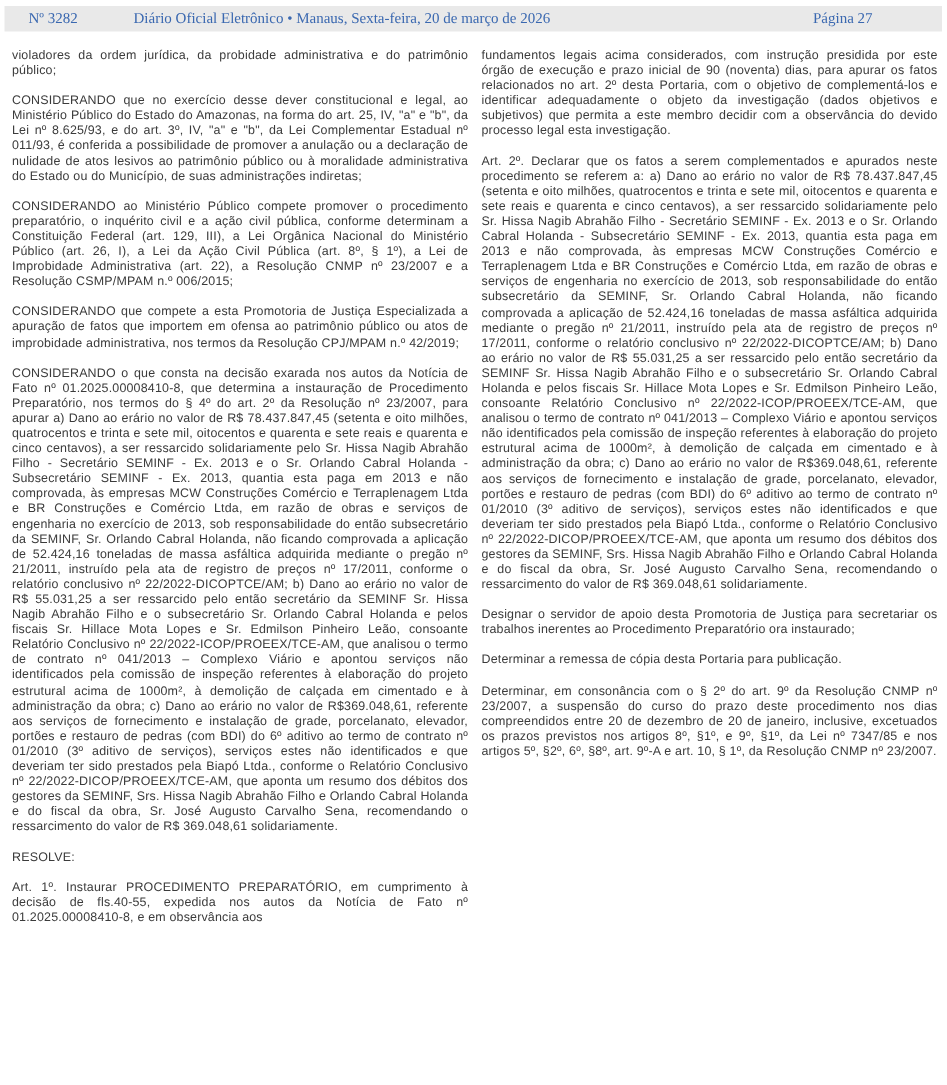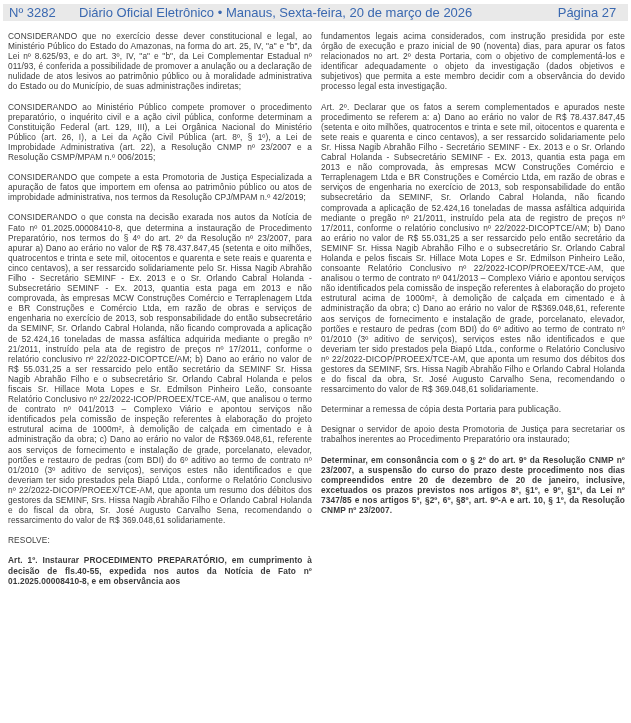--- a/index.html
+++ b/index.html
@@ -17,36 +17,37 @@
   .header-bar {
     position: absolute;
     left: 3px;
     right: 3px;
     top: 4px;
     height: 17px;
     background: #e9e9e9;
     display: flex;
     align-items: center;
     box-sizing: border-box;
-    padding: 0 6px;
-    font-size: 13px;
+    padding: 0 16px;
+    font-size: 10px;
     color: #3a68b0;
+    font-family: Liberation Serif, serif;
   }
   .header-bar .edition {
     flex: 0 0 auto;
     min-width: 70px;
     text-align: left;
   }
   .header-bar .title {
     flex: 1 1 auto;
   }
   .header-bar .page {
     flex: 0 0 auto;
     min-width: 70px;
-    text-align: center;
+    text-align: left;
   }
   .content {
     position: absolute;
     top: 31px;
     left: 8px;
     right: 6px;
     bottom: 0;
     display: flex;
     gap: 9px;
     overflow: hidden;
@@ -58,41 +59,41 @@
     line-height: 10.1px;
     letter-spacing: 0.12px;
     color: #3b3b3b;
     text-align: justify;
   }
   .col p {
     margin: 0 0 10px 0;
   }
   .col p:last-child {
     margin-bottom: 0;
-    font-weight: bold;
   }
 </style>
 </head>
 <body>
 
 <div class="header-bar">
   <span class="edition">Nº 3282</span>
   <span class="title">Diário Oficial Eletrônico • Manaus, Sexta-feira, 20 de março de 2026</span>
   <span class="page">Página 27</span>
 </div>
 
 <div class="content">
   <div class="col">
+    <p>violadores da ordem jurídica, da probidade administrativa e do patrimônio público;</p>
     <p>CONSIDERANDO que no exercício desse dever constitucional e legal, ao Ministério Público do Estado do Amazonas, na forma do art. 25, IV, "a" e "b", da Lei nº 8.625/93, e do art. 3º, IV, "a" e "b", da Lei Complementar Estadual nº 011/93, é conferida a possibilidade de promover a anulação ou a declaração de nulidade de atos lesivos ao patrimônio público ou à moralidade administrativa do Estado ou do Município, de suas administrações indiretas;</p>
     <p>CONSIDERANDO ao Ministério Público compete promover o procedimento preparatório, o inquérito civil e a ação civil pública, conforme determinam a Constituição Federal (art. 129, III), a Lei Orgânica Nacional do Ministério Público (art. 26, I), a Lei da Ação Civil Pública (art. 8º, § 1º), a Lei de Improbidade Administrativa (art. 22), a Resolução CNMP nº 23/2007 e a Resolução CSMP/MPAM n.º 006/2015;</p>
     <p>CONSIDERANDO que compete a esta Promotoria de Justiça Especializada a apuração de fatos que importem em ofensa ao patrimônio público ou atos de improbidade administrativa, nos termos da Resolução CPJ/MPAM n.º 42/2019;</p>
     <p>CONSIDERANDO o que consta na decisão exarada nos autos da Notícia de Fato nº 01.2025.00008410-8, que determina a instauração de Procedimento Preparatório, nos termos do § 4º do art. 2º da Resolução nº 23/2007, para apurar a) Dano ao erário no valor de R$ 78.437.847,45 (setenta e oito milhões, quatrocentos e trinta e sete mil, oitocentos e quarenta e sete reais e quarenta e cinco centavos), a ser ressarcido solidariamente pelo Sr. Hissa Nagib Abrahão Filho - Secretário SEMINF - Ex. 2013 e o Sr. Orlando Cabral Holanda - Subsecretário SEMINF - Ex. 2013, quantia esta paga em 2013 e não comprovada, às empresas MCW Construções Comércio e Terraplenagem Ltda e BR Construções e Comércio Ltda, em razão de obras e serviços de engenharia no exercício de 2013, sob responsabilidade do então subsecretário da SEMINF, Sr. Orlando Cabral Holanda, não ficando comprovada a aplicação de 52.424,16 toneladas de massa asfáltica adquirida mediante o pregão nº 21/2011, instruído pela ata de registro de preços nº 17/2011, conforme o relatório conclusivo nº 22/2022-DICOPTCE/AM; b) Dano ao erário no valor de R$ 55.031,25 a ser ressarcido pelo então secretário da SEMINF Sr. Hissa Nagib Abrahão Filho e o subsecretário Sr. Orlando Cabral Holanda e pelos fiscais Sr. Hillace Mota Lopes e Sr. Edmilson Pinheiro Leão, consoante Relatório Conclusivo nº 22/2022-ICOP/PROEEX/TCE-AM, que analisou o termo de contrato nº 041/2013 – Complexo Viário e apontou serviços não identificados pela comissão de inspeção referentes à elaboração do projeto estrutural acima de 1000m², à demolição de calçada em cimentado e à administração da obra; c) Dano ao erário no valor de R$369.048,61, referente aos serviços de fornecimento e instalação de grade, porcelanato, elevador, portões e restauro de pedras (com BDI) do 6º aditivo ao termo de contrato nº 01/2010 (3º aditivo de serviços), serviços estes não identificados e que deveriam ter sido prestados pela Biapó Ltda., conforme o Relatório Conclusivo nº 22/2022-DICOP/PROEEX/TCE-AM, que aponta um resumo dos débitos dos gestores da SEMINF, Srs. Hissa Nagib Abrahão Filho e Orlando Cabral Holanda e do fiscal da obra, Sr. José Augusto Carvalho Sena, recomendando o ressarcimento do valor de R$ 369.048,61 solidariamente.</p>
     <p>RESOLVE:</p>
     <p>Art. 1º. Instaurar PROCEDIMENTO PREPARATÓRIO, em cumprimento à decisão de fls.40-55, expedida nos autos da Notícia de Fato nº 01.2025.00008410-8, e em observância aos</p>
   </div>
   <div class="col">
     <p>fundamentos legais acima considerados, com instrução presidida por este órgão de execução e prazo inicial de 90 (noventa) dias, para apurar os fatos relacionados no art. 2º desta Portaria, com o objetivo de complementá-los e identificar adequadamente o objeto da investigação (dados objetivos e subjetivos) que permita a este membro decidir com a observância do devido processo legal esta investigação.</p>
     <p>Art. 2º. Declarar que os fatos a serem complementados e apurados neste procedimento se referem a: a) Dano ao erário no valor de R$ 78.437.847,45 (setenta e oito milhões, quatrocentos e trinta e sete mil, oitocentos e quarenta e sete reais e quarenta e cinco centavos), a ser ressarcido solidariamente pelo Sr. Hissa Nagib Abrahão Filho - Secretário SEMINF - Ex. 2013 e o Sr. Orlando Cabral Holanda - Subsecretário SEMINF - Ex. 2013, quantia esta paga em 2013 e não comprovada, às empresas MCW Construções Comércio e Terraplenagem Ltda e BR Construções e Comércio Ltda, em razão de obras e serviços de engenharia no exercício de 2013, sob responsabilidade do então subsecretário da SEMINF, Sr. Orlando Cabral Holanda, não ficando comprovada a aplicação de 52.424,16 toneladas de massa asfáltica adquirida mediante o pregão nº 21/2011, instruído pela ata de registro de preços nº 17/2011, conforme o relatório conclusivo nº 22/2022-DICOPTCE/AM; b) Dano ao erário no valor de R$ 55.031,25 a ser ressarcido pelo então secretário da SEMINF Sr. Hissa Nagib Abrahão Filho e o subsecretário Sr. Orlando Cabral Holanda e pelos fiscais Sr. Hillace Mota Lopes e Sr. Edmilson Pinheiro Leão, consoante Relatório Conclusivo nº 22/2022-ICOP/PROEEX/TCE-AM, que analisou o termo de contrato nº 041/2013 – Complexo Viário e apontou serviços não identificados pela comissão de inspeção referentes à elaboração do projeto estrutural acima de 1000m², à demolição de calçada em cimentado e à administração da obra; c) Dano ao erário no valor de R$369.048,61, referente aos serviços de fornecimento e instalação de grade, porcelanato, elevador, portões e restauro de pedras (com BDI) do 6º aditivo ao termo de contrato nº 01/2010 (3º aditivo de serviços), serviços estes não identificados e que deveriam ter sido prestados pela Biapó Ltda., conforme o Relatório Conclusivo nº 22/2022-DICOP/PROEEX/TCE-AM, que aponta um resumo dos débitos dos gestores da SEMINF, Srs. Hissa Nagib Abrahão Filho e Orlando Cabral Holanda e do fiscal da obra, Sr. José Augusto Carvalho Sena, recomendando o ressarcimento do valor de R$ 369.048,61 solidariamente.</p>
+    <p>Designar o servidor de apoio desta Promotoria de Justiça para secretariar os trabalhos inerentes ao Procedimento Preparatório ora instaurado;</p>
     <p>Determinar a remessa de cópia desta Portaria para publicação.</p>
-    <p>Designar o servidor de apoio desta Promotoria de Justiça para secretariar os trabalhos inerentes ao Procedimento Preparatório ora instaurado;</p>
     <p>Determinar, em consonância com o § 2º do art. 9º da Resolução CNMP nº 23/2007, a suspensão do curso do prazo deste procedimento nos dias compreendidos entre 20 de dezembro de 20 de janeiro, inclusive, excetuados os prazos previstos nos artigos 8º, §1º, e 9º, §1º, da Lei nº 7347/85 e nos artigos 5º, §2º, 6º, §8º, art. 9º-A e art. 10, § 1º, da Resolução CNMP nº 23/2007.</p>
   </div>
 </div>
 
 </body></html>

